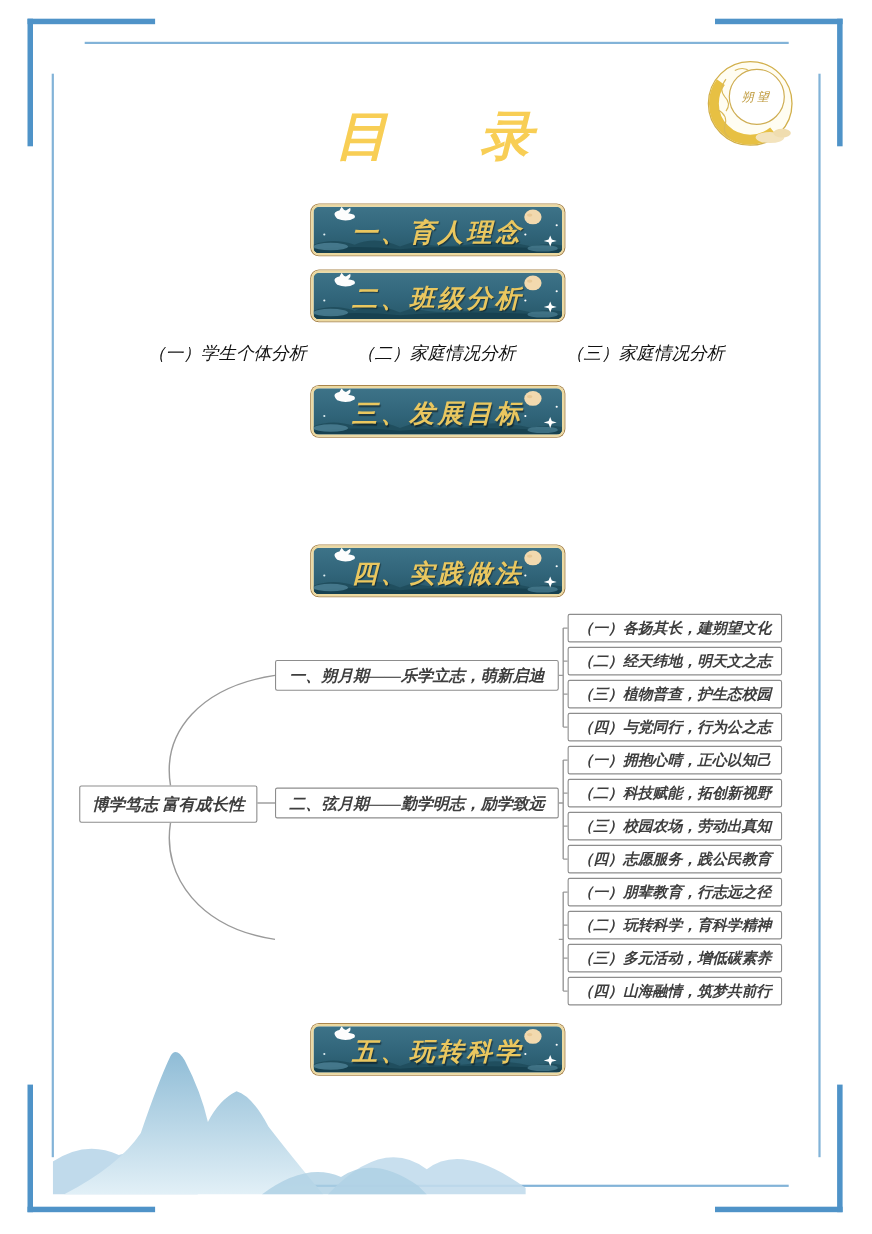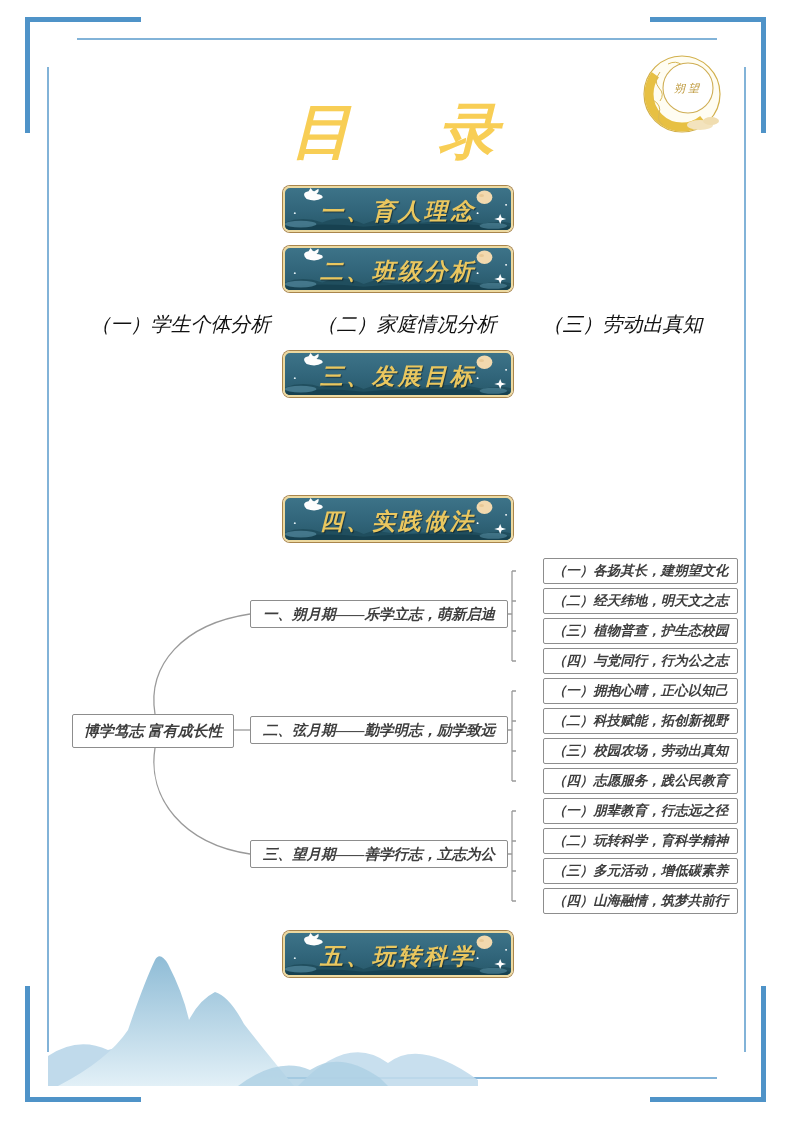--- a/index.html
+++ b/index.html
@@ -22,21 +22,21 @@
   .frame-bottom { left:77px;  top:1077px; width:640px; height:2px; }
   .frame-left   { left:47px;  top:67px;   width:2px;   height:985px; }
   .frame-right  { left:744px; top:67px;   width:2px;   height:985px; }
 
   
   .logo { position:absolute; left:638px; top:52px; width:90px; height:86px; }
 
   
   .page-title {
     position:absolute; left:0; top:92px; width:100%;
-    text-align:center; font-size:60px; font-weight:bold;
+    text-align:center; font-size:48px; font-weight:bold;
     color:#f8ce55; letter-spacing:4px; word-spacing:62px;
   }
 
   
   .banner {
     position:absolute; left:283px; width:230px; height:46px;
     border-radius:7px; border:2px solid #ecd9a0;
     box-shadow:0 0 0 1px #a9854c;
     background:linear-gradient(180deg,#3d7388 0%, #31657a 55%, #275869 100%);
     overflow:hidden;
@@ -48,37 +48,37 @@
     display:flex; align-items:center; justify-content:center;
     font-family:"Liberation Serif", serif; font-weight:bold;
     font-size:23px; color:#eac75f; letter-spacing:3px;
     text-shadow:1px 1px 1px rgba(0,0,0,.45); padding-top:4px;
   }
 
   
   .analysis-row {
     position:absolute; left:0; top:311px; width:100%;
     display:flex; justify-content:center; gap:46px;
-    font-size:20px; color:#111; font-weight:500;
+    font-size:16px; color:#111; font-weight:500;
   }
   .stages {
     position:absolute; left:257px; top:405px;
     font-size:17px; color:#1d1d1d; line-height:27.5px; font-weight:500;
   }
 
   
   .mm-box {
     position:absolute; background:#fff; border:1.4px solid #8d8d8d; border-radius:2px;
     display:flex; align-items:center; justify-content:center;
     font-family:"Liberation Serif", serif; font-weight:bold; color:#3e3e3e;
     white-space:nowrap;
   }
   .mm-root   { left:72px;  top:714px; width:162px; height:34px; font-size:15px;text-align:right; }
   .mm-branch { left:250px; width:258px; height:28px; font-size:14.5px; }
-  .mm-leaf   { left:516px; width:195px; height:26px; font-size:13.5px;margin-left:27px; }
+  .mm-leaf   { left:516px; width:195px; height:26px; font-size:13.5px; }
   .connectors { position:absolute; left:0; top:0; width:793px; height:1122px; pointer-events:none; }
 
   
   .mountains { position:absolute; left:48px; top:938px; width:430px; height:148px; }
 </style>
 </head>
 <body>
 
 <div class="page">
 
@@ -186,40 +186,39 @@
       <circle cx="196" cy="30" r="1" fill="#ffffff"></circle>
         <circle cx="225" cy="20" r="1" fill="#ffffff"></circle>
         <circle cx="10" cy="30" r="1" fill="#dfeef2"></circle>
     </svg>
     <span class="banner-label">五、玩转科学</span>
   </div>
 
   <div class="analysis-row">
     <span>（一）学生个体分析</span>
     <span>（二）家庭情况分析</span>
-    <span>（三）劳动出真知</span>
+    <span>（三）家庭情况分析</span>
   </div>
 
 
   <svg class="connectors" viewBox="0 0 793 1122">
     <g fill="none" stroke="#9a9a9a" stroke-width="1.3">
       <path d="M155,714 C147,665 183,624 250,614"></path>
       <path d="M234,730 L250,730"></path>
       <path d="M155,748 C147,798 183,844 250,854"></path>
       <path d="M508,614 L512,614 M512,571 L512,661 M512,571 L516,571 M512,601 L516,601 M512,631 L516,631 M512,661 L516,661"></path>
       <path d="M508,730 L512,730 M512,691 L512,781 M512,691 L516,691 M512,721 L516,721 M512,751 L516,751 M512,781 L516,781"></path>
       <path d="M508,854 L512,854 M512,811 L512,901 M512,811 L516,811 M512,841 L516,841 M512,871 L516,871 M512,901 L516,901"></path>
     </g>
   </svg>
 
   <div class="mm-box mm-root">博学笃志 富有成长性</div>
 
   <div class="mm-box mm-branch" style="top:600px">一、朔月期——乐学立志，萌新启迪</div>
   <div class="mm-box mm-branch" style="top:716px">二、弦月期——勤学明志，励学致远</div>
-  <div class="mm-box mm-branch" style="top:840px">三、望月期——善学行志，立志为公</div>
 
   <div class="mm-box mm-leaf" style="top:558px">（一）各扬其长，建朔望文化</div>
   <div class="mm-box mm-leaf" style="top:588px">（二）经天纬地，明天文之志</div>
   <div class="mm-box mm-leaf" style="top:618px">（三）植物普查，护生态校园</div>
   <div class="mm-box mm-leaf" style="top:648px">（四）与党同行，行为公之志</div>
 
   <div class="mm-box mm-leaf" style="top:678px">（一）拥抱心晴，正心以知己</div>
   <div class="mm-box mm-leaf" style="top:708px">（二）科技赋能，拓创新视野</div>
   <div class="mm-box mm-leaf" style="top:738px">（三）校园农场，劳动出真知</div>
   <div class="mm-box mm-leaf" style="top:768px">（四）志愿服务，践公民教育</div>

